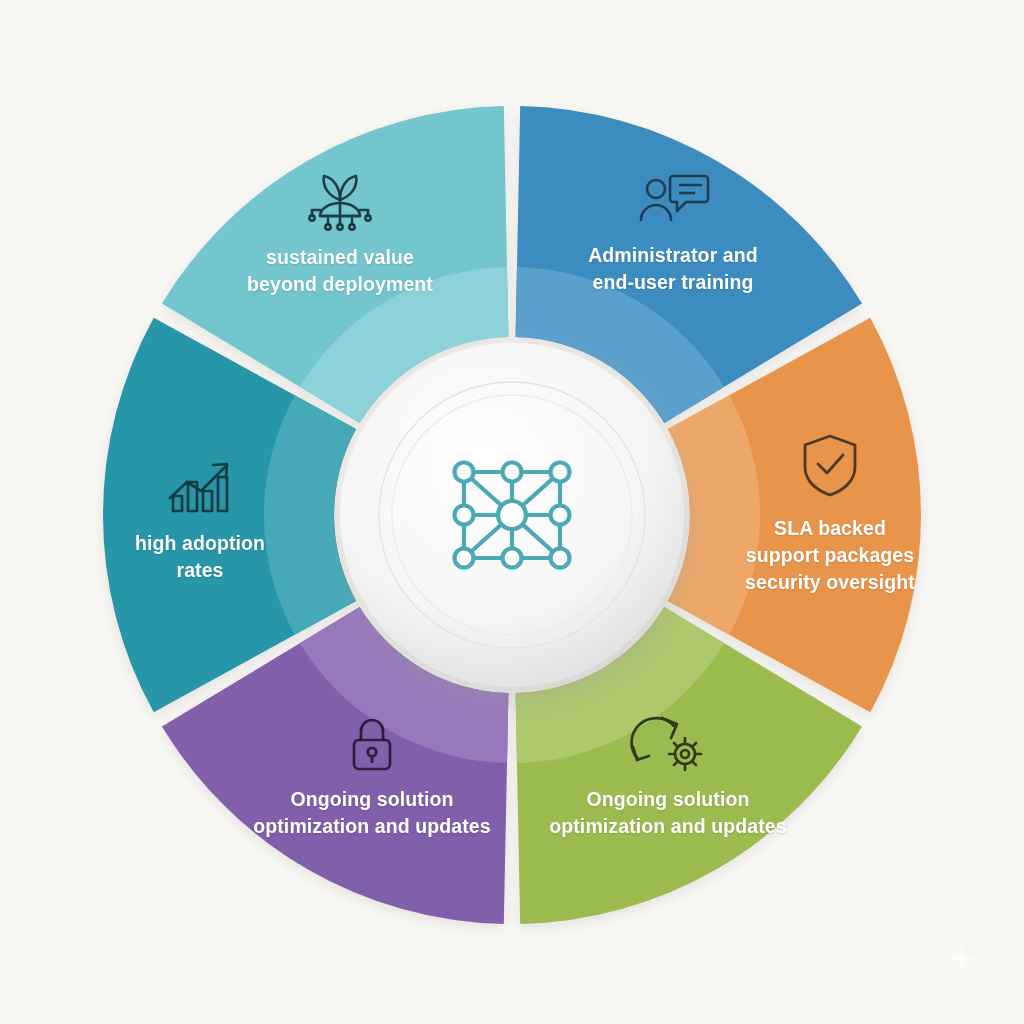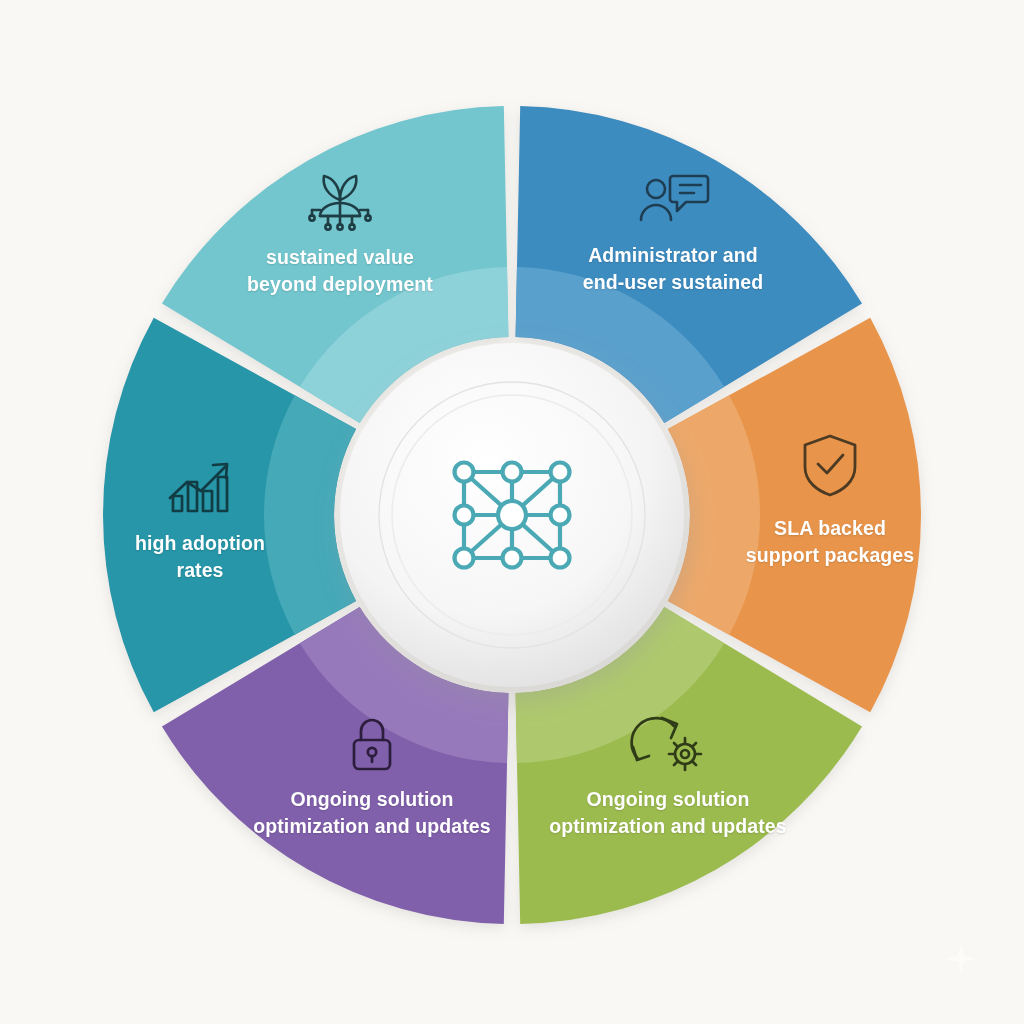--- a/index.html
+++ b/index.html
@@ -104,34 +104,35 @@
       <g fill="none" stroke="#1f3d52" stroke-width="2.6" stroke-linecap="round" stroke-linejoin="round">
         <circle cx="23" cy="17" r="9"></circle>
         <path d="M8 48 a15 15 0 0 1 30 0"></path>
         <path d="M40 4 h32 a3 3 0 0 1 3 3 v20 a3 3 0 0 1 -3 3 h-19 l-9 9 v-9 h-4 a3 3 0 0 1 -3 -3 v-20 a3 3 0 0 1 3 -3 z"></path>
         <line x1="47" y1="13" x2="68" y2="13"></line>
         <line x1="47" y1="21" x2="61" y2="21"></line>
       </g>
     </svg>
     <div class="seg-label" style="position:relative;left:0;top:0;">
       <div>Administrator and</div>
-      <div>end-user sustained</div>
+      <div>end-user training</div>
     </div>
   </div>
 
   <div class="seg-wrap" style="left:715px;top:432px;">
     <svg class="seg-icon" width="62" height="66" viewBox="0 0 62 66">
       <g fill="none" stroke="#4d3a22" stroke-width="2.8" stroke-linecap="round" stroke-linejoin="round">
         <path d="M31 4 L56 13 v22 c0 15 -13 24 -25 28 C19 59 6 50 6 35 V13 Z"></path>
         <polyline points="19,32 28,41 44,23"></polyline>
       </g>
     </svg>
     <div class="seg-label" style="position:relative;left:0;top:0;margin-top:17px;">
       <div>SLA backed</div>
       <div>support packages</div>
+      <div>security oversight</div>
     </div>
   </div>
 
   <div class="seg-wrap" style="left:553px;top:714px;">
     <svg class="seg-icon" width="86" height="62" viewBox="0 0 86 62">
       <g fill="none" stroke="#2f3c17" stroke-width="2.7" stroke-linecap="round" stroke-linejoin="round">
         <path d="M13 45 A24 24 0 0 1 49 12"></path>
         <polyline points="37,4 52,10 46,24"></polyline>
         <polyline points="8,33 12,46 24,42"></polyline>
         <circle cx="60" cy="40" r="10"></circle>

